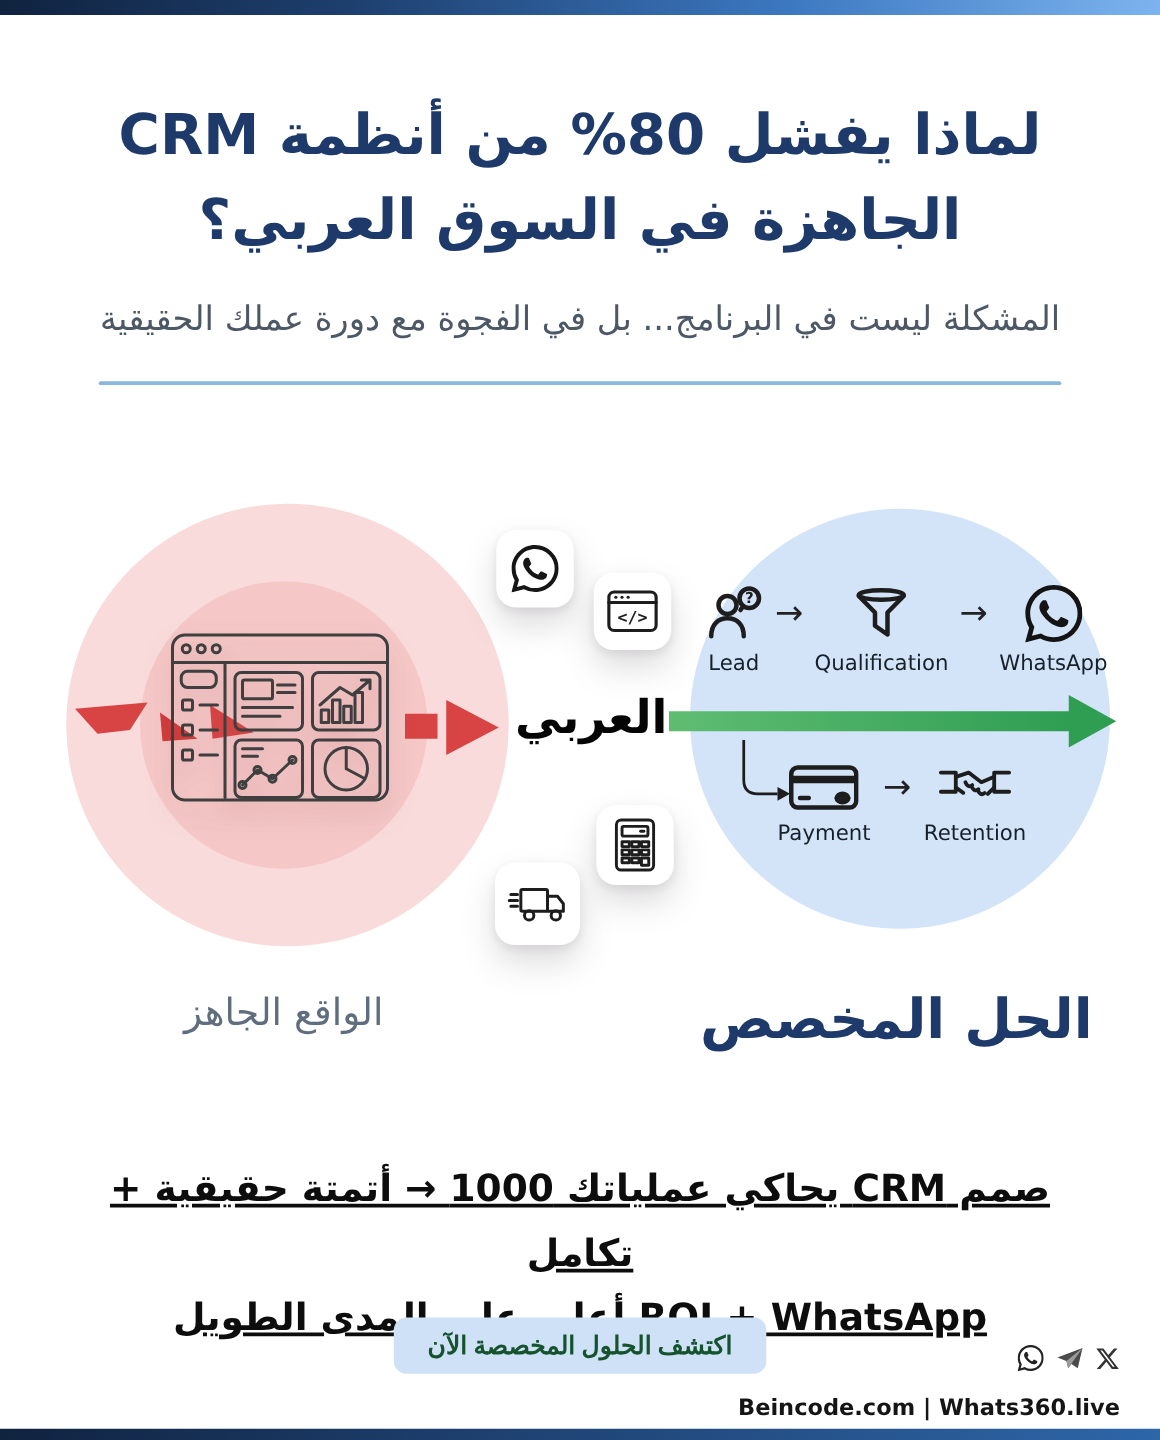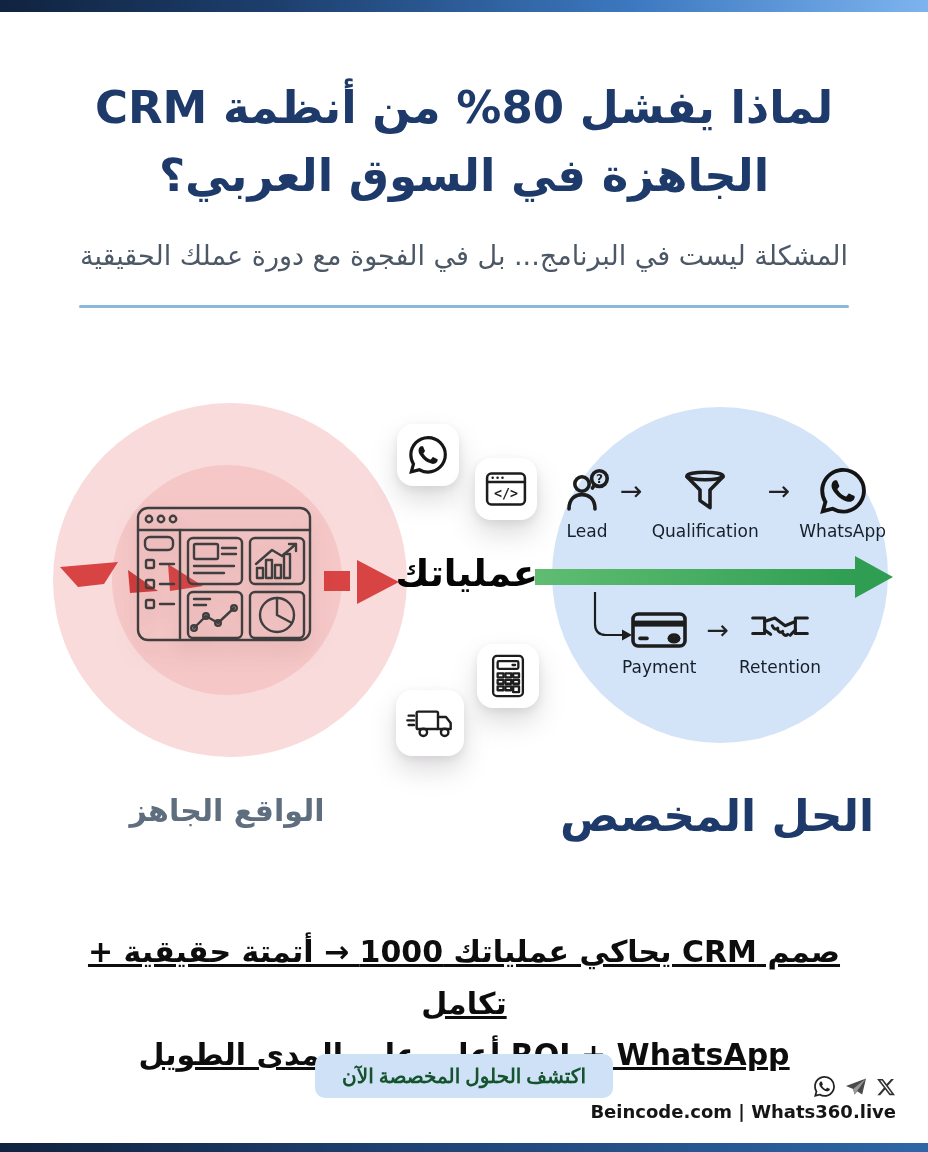--- a/index.html
+++ b/index.html
@@ -46,34 +46,34 @@
   .flow-row { position:absolute; display:flex; align-items:flex-start; }
   .flow-row1 { left:563px; top:468px; gap:9px; }
   .flow-row2 { left:622px; top:610px; gap:10px; }
   .flow-item { display:flex; flex-direction:column; align-items:center; }
   .flow-label { margin-top:7px; font-size:17px; color:#17202a; font-weight:500; white-space:nowrap;text-align:right; }
   .flow-arrow { font-size:27px; color:#222; line-height:46px; font-weight:400; }
   .flow-row2 .flow-arrow { line-height:40px; }
   .connector { position:absolute; left:586px; top:592px; }
 
   .caption { position:absolute; width:350px; text-align:center; direction:rtl; }
-  .caption-left  { left:52px;  top:793px; font-size:30px; color:#5f6e7e; font-weight:700; }
+  .caption-left  { left:52px;  top:793px; font-size:30px; color:#5f6e7e; font-weight:400; }
   .caption-right { left:542px; top:790px; font-size:44px; color:#1d3a6b; font-weight:800; }
 
   .summary { position:absolute; top:926px; left:60px; right:60px; text-align:center;
     direction:rtl; font-size:30px; font-weight:600; color:#0d0d0d; line-height:1.72;text-decoration:underline; }
 
   .cta { position:absolute; top:1054px; left:50%; transform:translateX(-50%);
     background:#cfe1f6; color:#14532d; border:none; border-radius:10px;
     font-family:Liberation Serif, serif; font-size:20px; font-weight:600; padding:10px 27px;
     direction:rtl; cursor:pointer; }
 
   .footer { position:absolute; right:32px; top:1076px; text-align:right; }
   .social-row { display:flex; gap:9px; justify-content:flex-end; align-items:center; }
-  .brand { margin-top:4px; font-size:18px; font-weight:600; color:#151515; }
+  .brand { margin-top:19px; font-size:18px; font-weight:600; color:#151515; }
 
   svg .ln { fill:none; stroke:#3f3f3f; stroke-width:2.4; stroke-linecap:round; stroke-linejoin:round; }
   svg .ik { fill:none; stroke:#1d1d1d; stroke-width:1.8; stroke-linecap:round; stroke-linejoin:round; }
 </style>
 </head>
 <body>
 
 <div class="topbar"></div>
 
 <div class="title">
@@ -122,21 +122,21 @@
   <path d="M58 122 L70 110 L82 117 L98 102" class="ln" stroke-width="2"></path>
   <circle cx="58" cy="122" r="2.8" fill="#fdf0ee" class="ln" stroke-width="2"></circle>
   <circle cx="70" cy="110" r="2.8" fill="#fdf0ee" class="ln" stroke-width="2"></circle>
   <circle cx="82" cy="117" r="2.8" fill="#fdf0ee" class="ln" stroke-width="2"></circle>
   <circle cx="98" cy="102" r="2.8" fill="#fdf0ee" class="ln" stroke-width="2"></circle>
   <rect x="114" y="86" width="54" height="46" rx="5" class="ln" stroke-width="2"></rect>
   <circle cx="141" cy="109" r="17" class="ln" stroke-width="2"></circle>
   <path d="M141 109 V92 M141 109 L156 117" class="ln" stroke-width="2"></path>
 </svg>
 
-<div class="gap-label">عملياتك</div>
+<div class="gap-label">العربي</div>
 
 <div class="icon-card card-wa">
   <svg width="38" height="38" viewBox="0 0 24 24">
       <path fill="#161616" d="M17.472 14.382c-.297-.149-1.758-.867-2.03-.967-.273-.099-.471-.148-.67.15-.197.297-.767.966-.94 1.164-.173.199-.347.223-.644.075-.297-.15-1.255-.463-2.39-1.475-.883-.788-1.48-1.761-1.653-2.059-.173-.297-.018-.458.13-.606.134-.133.297-.347.446-.52.149-.174.198-.298.298-.497.099-.198.05-.371-.025-.52-.075-.149-.669-1.612-.916-2.207-.242-.579-.487-.5-.669-.51-.173-.008-.371-.01-.57-.01-.198 0-.52.074-.792.372-.272.297-1.04 1.016-1.04 2.479 0 1.462 1.065 2.875 1.213 3.074.149.198 2.096 3.2 5.077 4.487.709.306 1.262.489 1.694.625.712.227 1.36.195 1.871.118.571-.085 1.758-.719 2.006-1.413.248-.694.248-1.289.173-1.413-.074-.124-.272-.198-.57-.347m-5.421 7.403h-.004a9.87 9.87 0 01-5.031-1.378l-.361-.214-3.741.982.998-3.648-.235-.374a9.86 9.86 0 01-1.51-5.26c.001-5.45 4.436-9.884 9.888-9.884 2.64 0 5.122 1.03 6.988 2.898a9.825 9.825 0 012.893 6.994c-.003 5.45-4.437 9.885-9.885 9.885m8.413-18.297A11.815 11.815 0 0012.05 0C5.495 0 .16 5.335.157 11.892c0 2.096.547 4.142 1.588 5.945L.057 24l6.305-1.654a11.882 11.882 0 005.683 1.448h.005c6.554 0 11.89-5.335 11.893-11.893a11.821 11.821 0 00-3.48-8.413z"></path>
     </svg>
 </div>
 <div class="icon-card card-code">
   <svg width="42" height="38" viewBox="0 0 30 26">
     <rect x="1.5" y="2" width="27" height="22" rx="3" class="ik"></rect>
     <path d="M1.5 8 H28.5" class="ik"></path>

